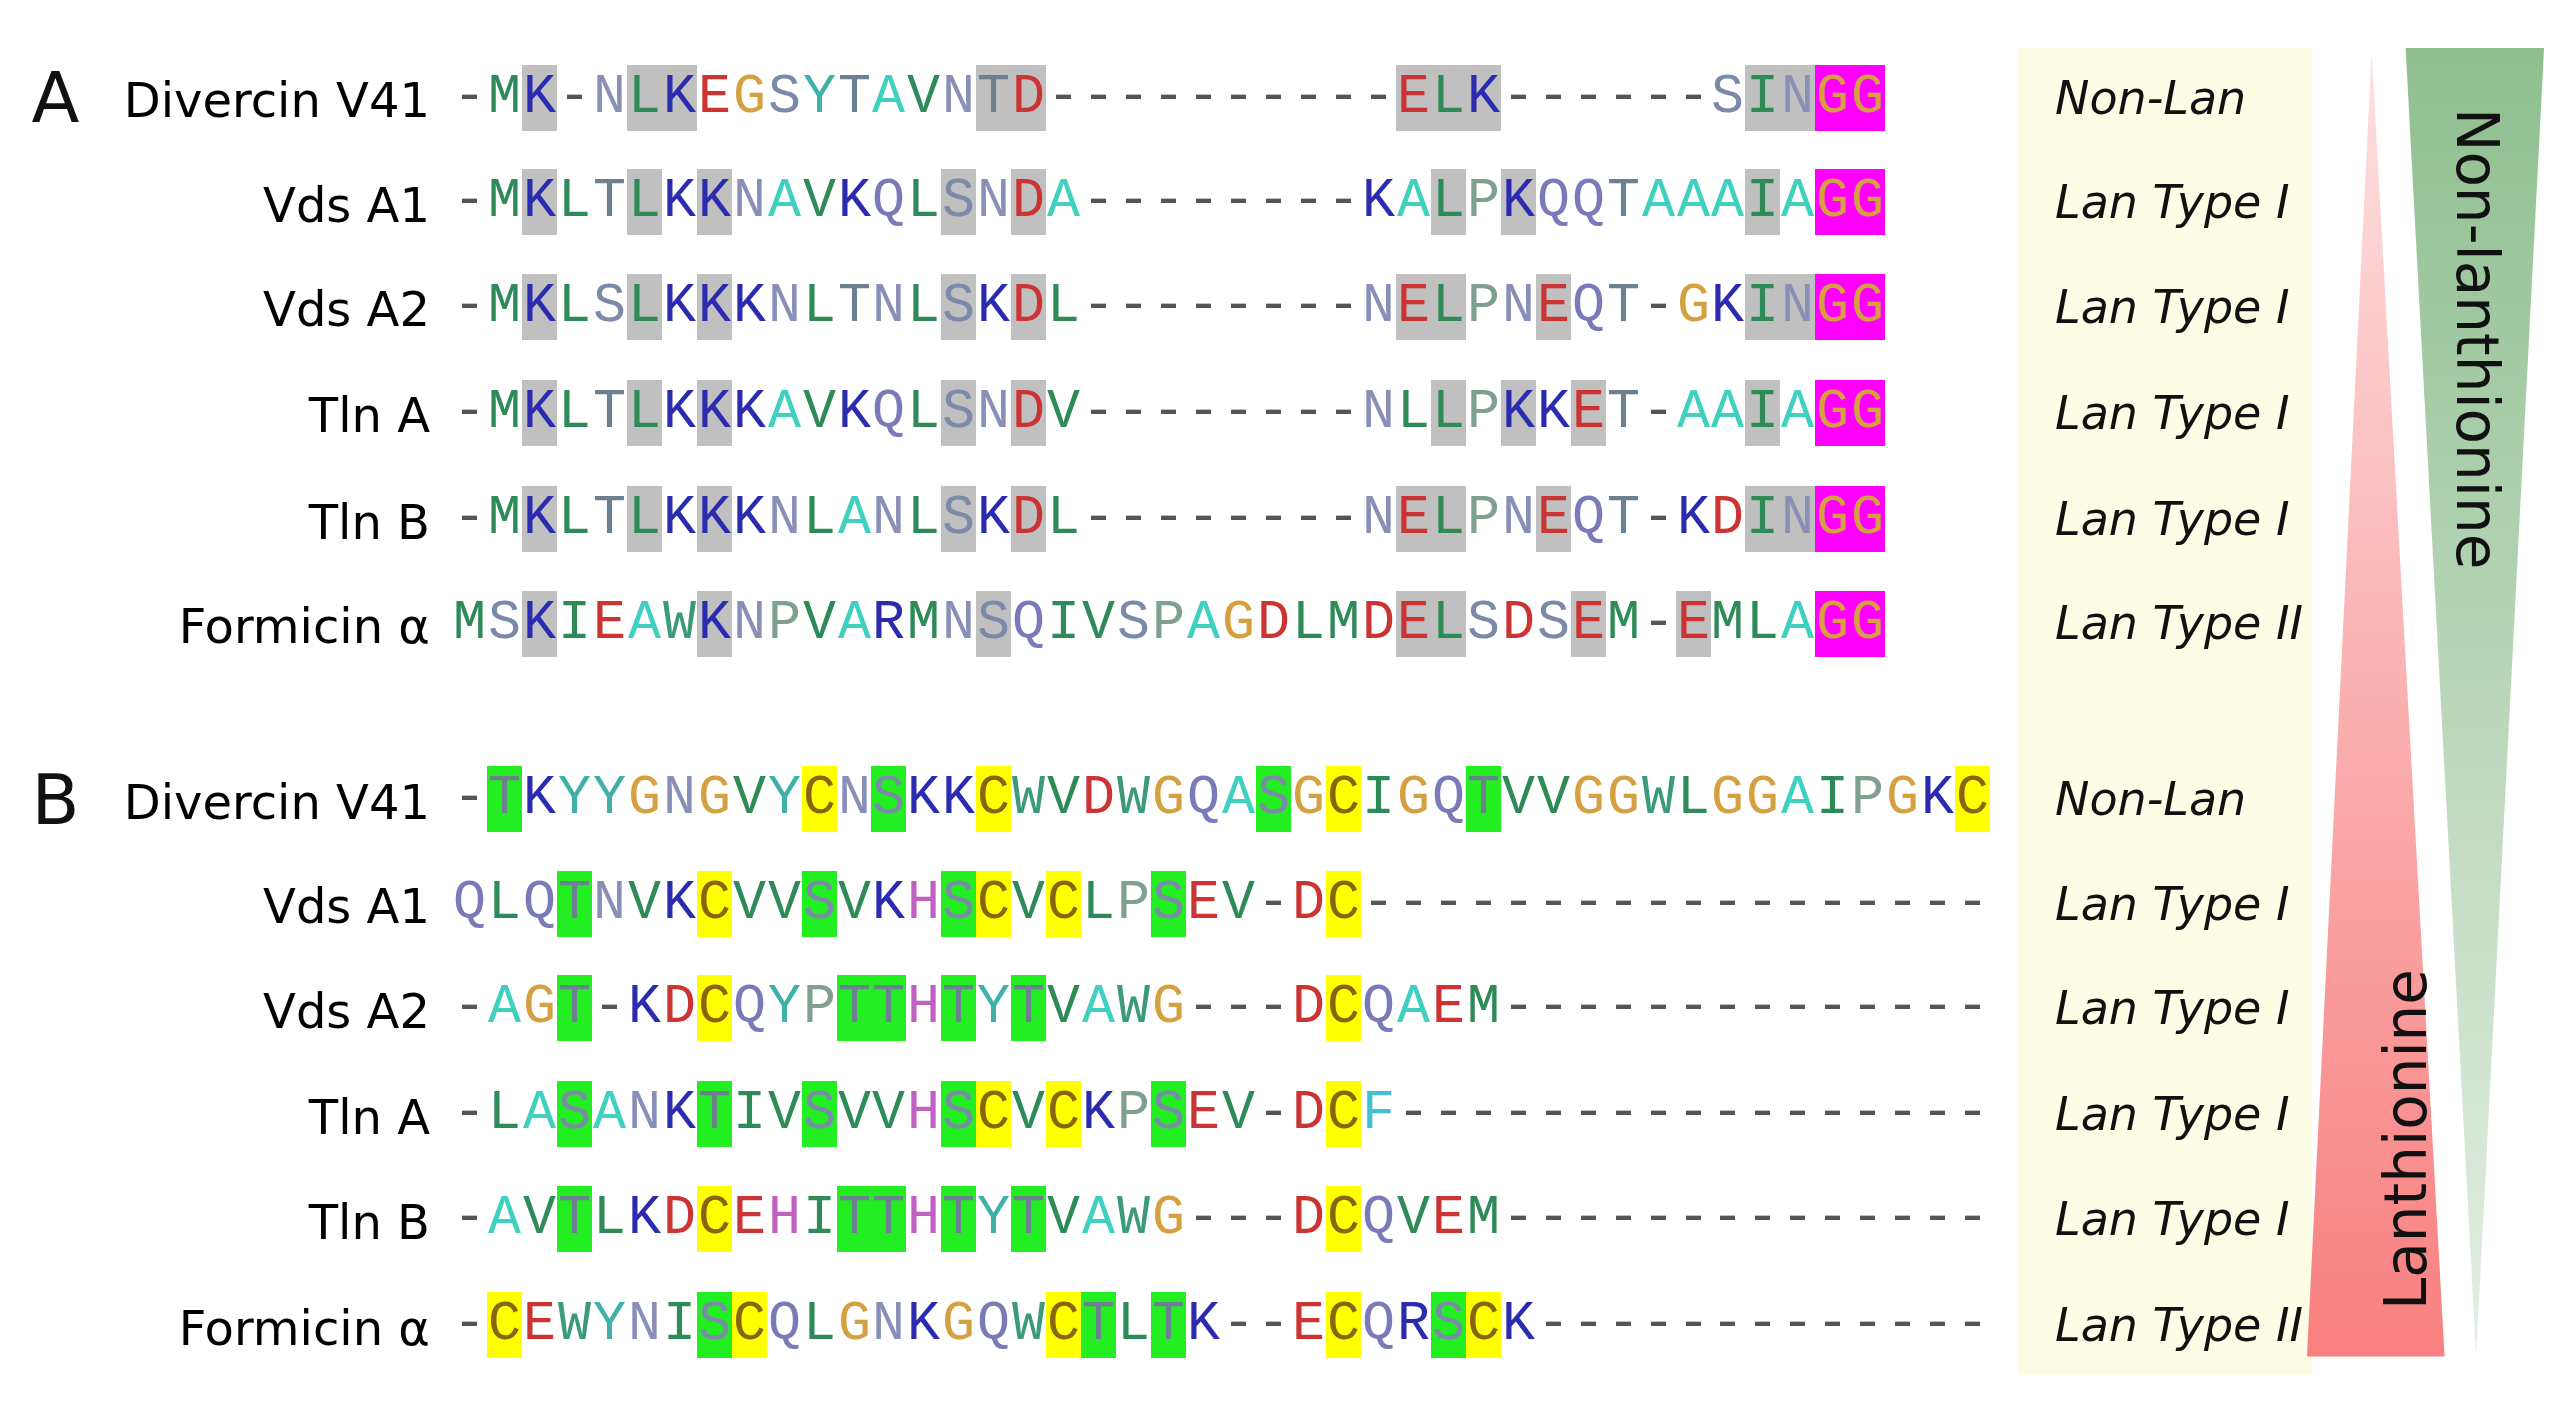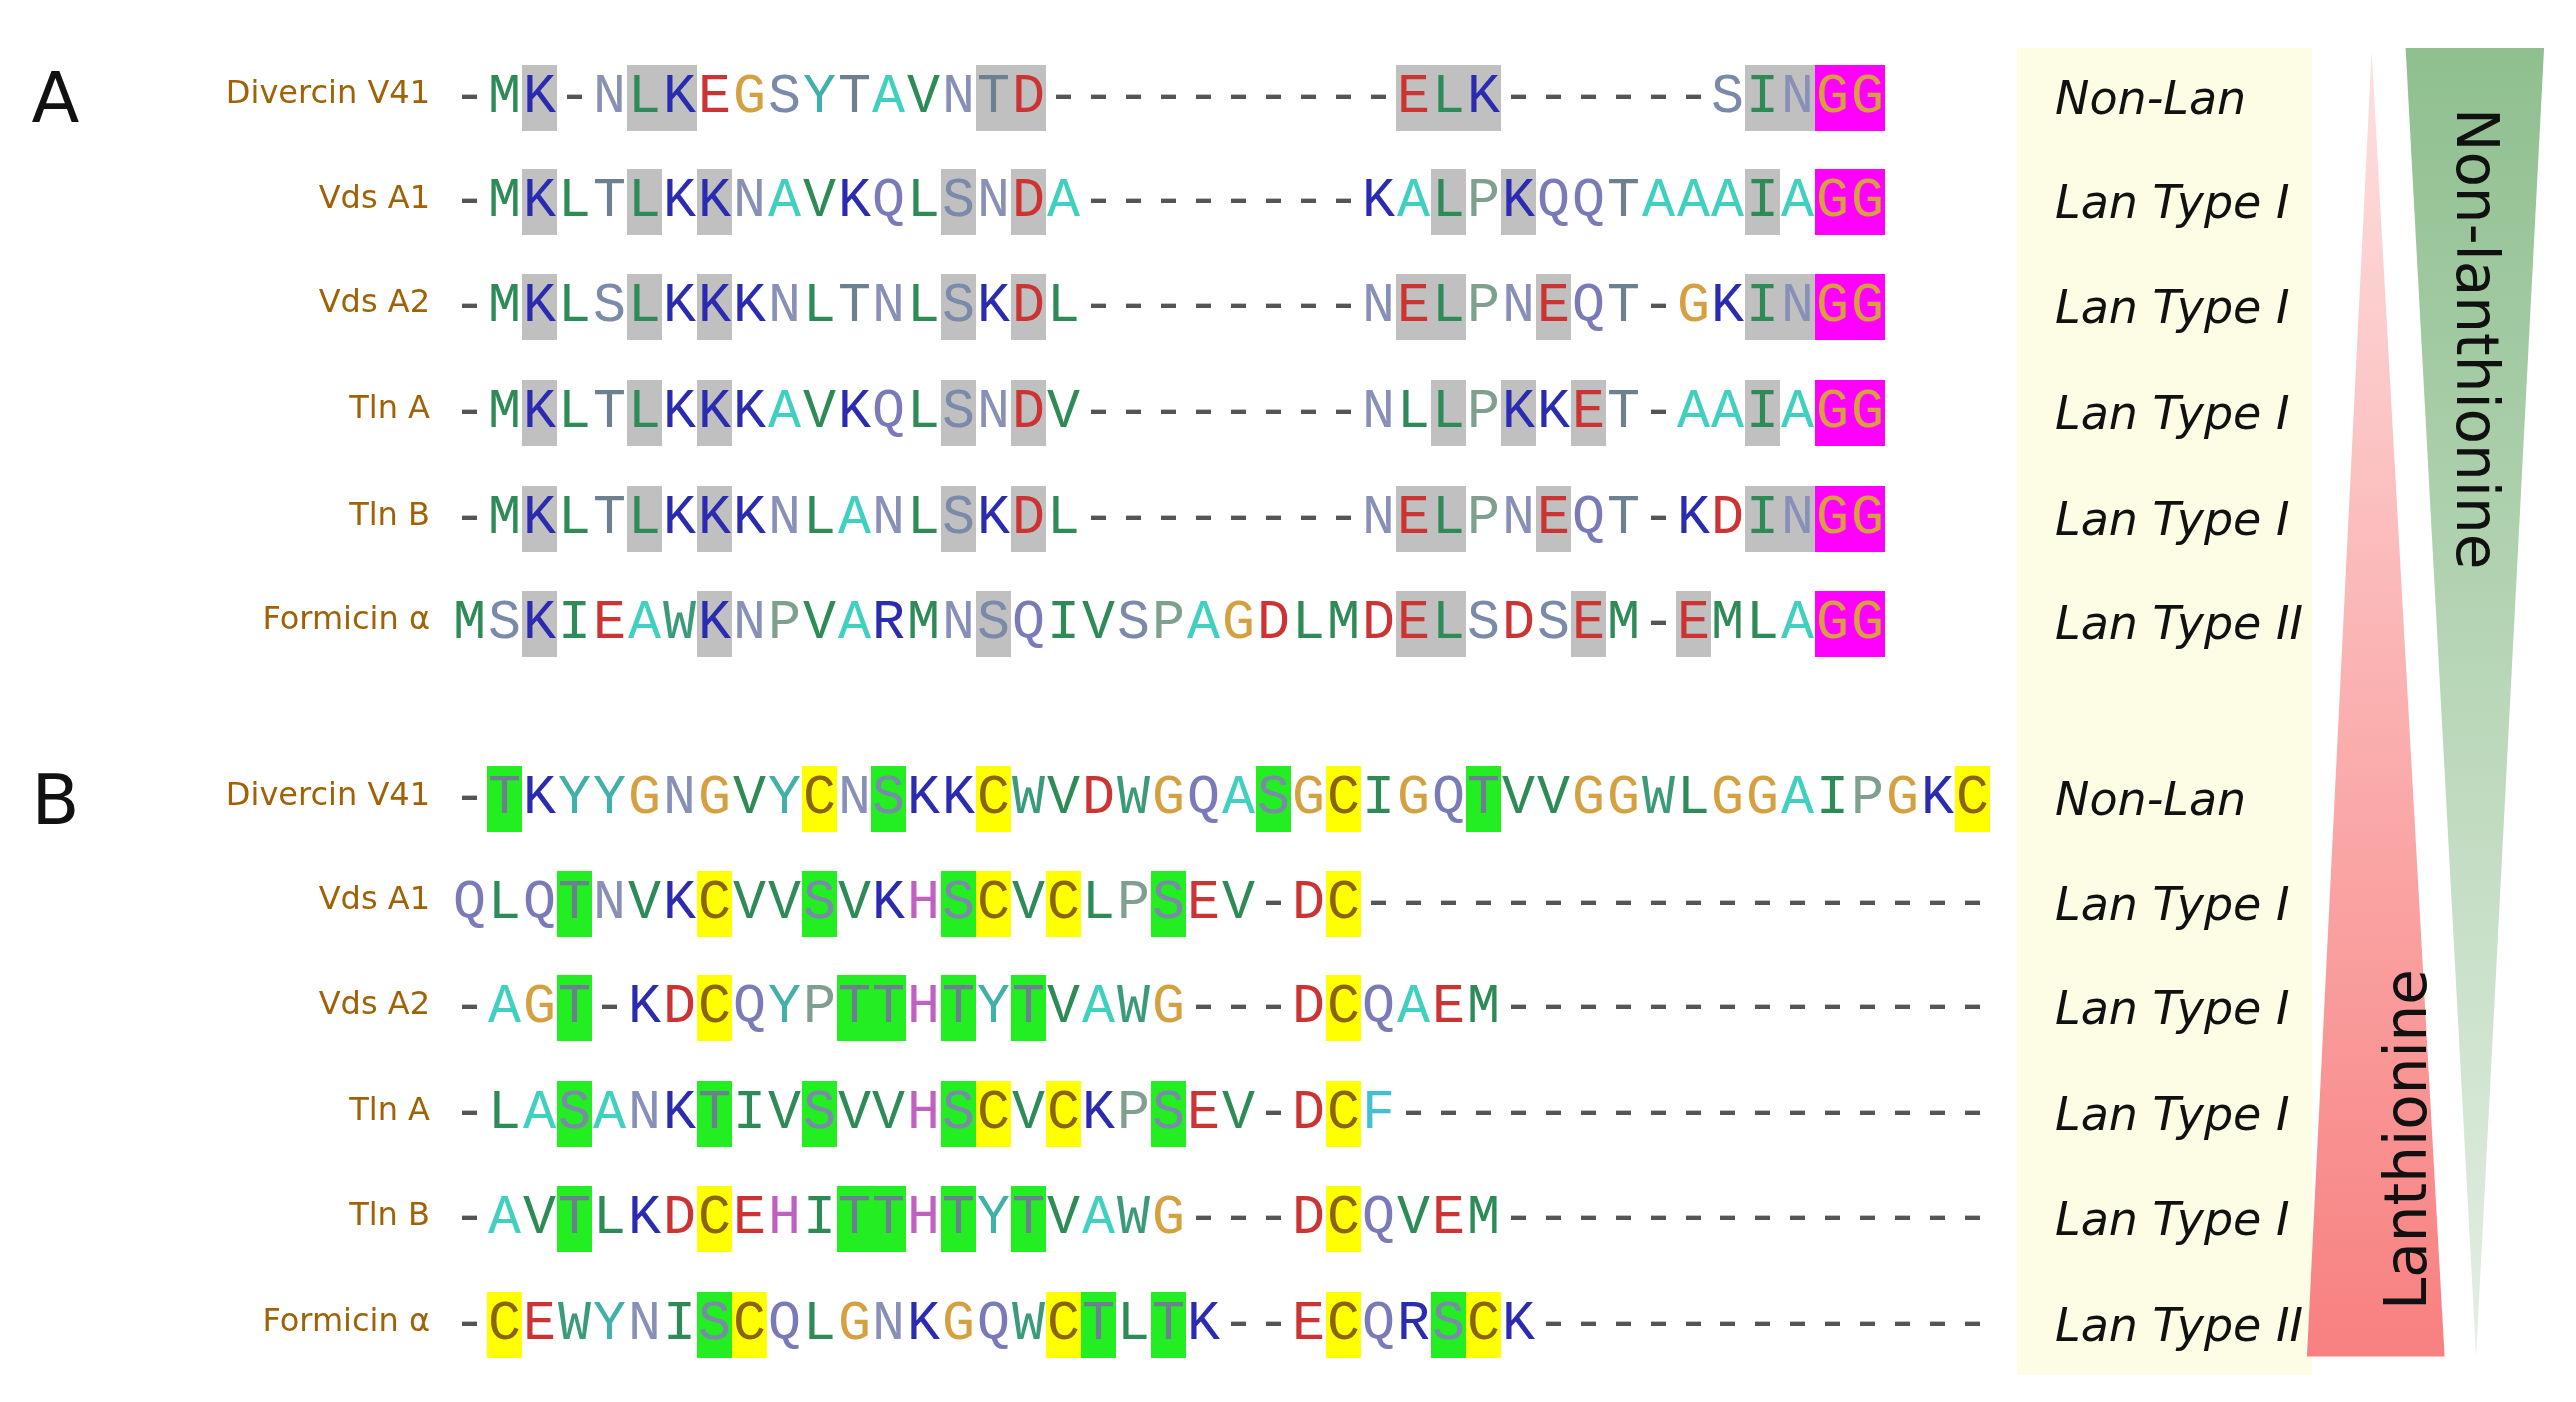--- a/index.html
+++ b/index.html
@@ -1,18 +1,18 @@
 <!DOCTYPE html>
 <html style="font-size:13.3px"><head>
 <meta charset="utf-8">
 <style>
   html, body { margin:0; padding:0; background:#ffffff; }
   body { width:2576px; height:1402px; position:relative; overflow:hidden; font-family:"DejaVu Sans", sans-serif; }
   .panel-letter { position:absolute; left:31.5px; font-size:70px; color:#111; font-family:"DejaVu Sans", sans-serif; line-height:1; }
-  .seq-name { position:absolute; right:2146px; font-size:32px; color:#a16207; white-space:nowrap; line-height:1; font-family:"DejaVu Sans", sans-serif; }
+  .seq-name { position:absolute; right:2146px; font-size:48px; color:#000000; white-space:nowrap; line-height:1; font-family:"DejaVu Sans", sans-serif; }
   .seq-row { position:absolute; left:0; top:0; height:0; }
   .res { position:absolute; width:35px; height:66px; text-align:center; font-family:"Liberation Mono", monospace; font-size:55px; line-height:66px; }
   .res.gap { color:#555; }
   .hl-gray { background:#c0c0c0; }
   .hl-magenta { background:#ff00ff; }
   .hl-green { background:#22ee22; }
   .hl-yellow { background:#ffff00; }
   .type-panel { position:absolute; left:2017px; top:48px; width:295px; height:1327px; background:#fdfde6; }
   .type-label { position:absolute; left:2055px; font-size:46px; font-style:italic; color:#111; white-space:nowrap; line-height:1; font-family:"DejaVu Sans", sans-serif; }
   .tri { position:absolute; left:0; top:0; }

